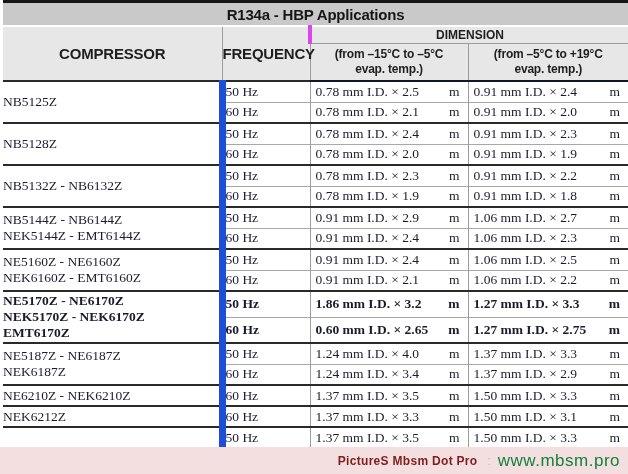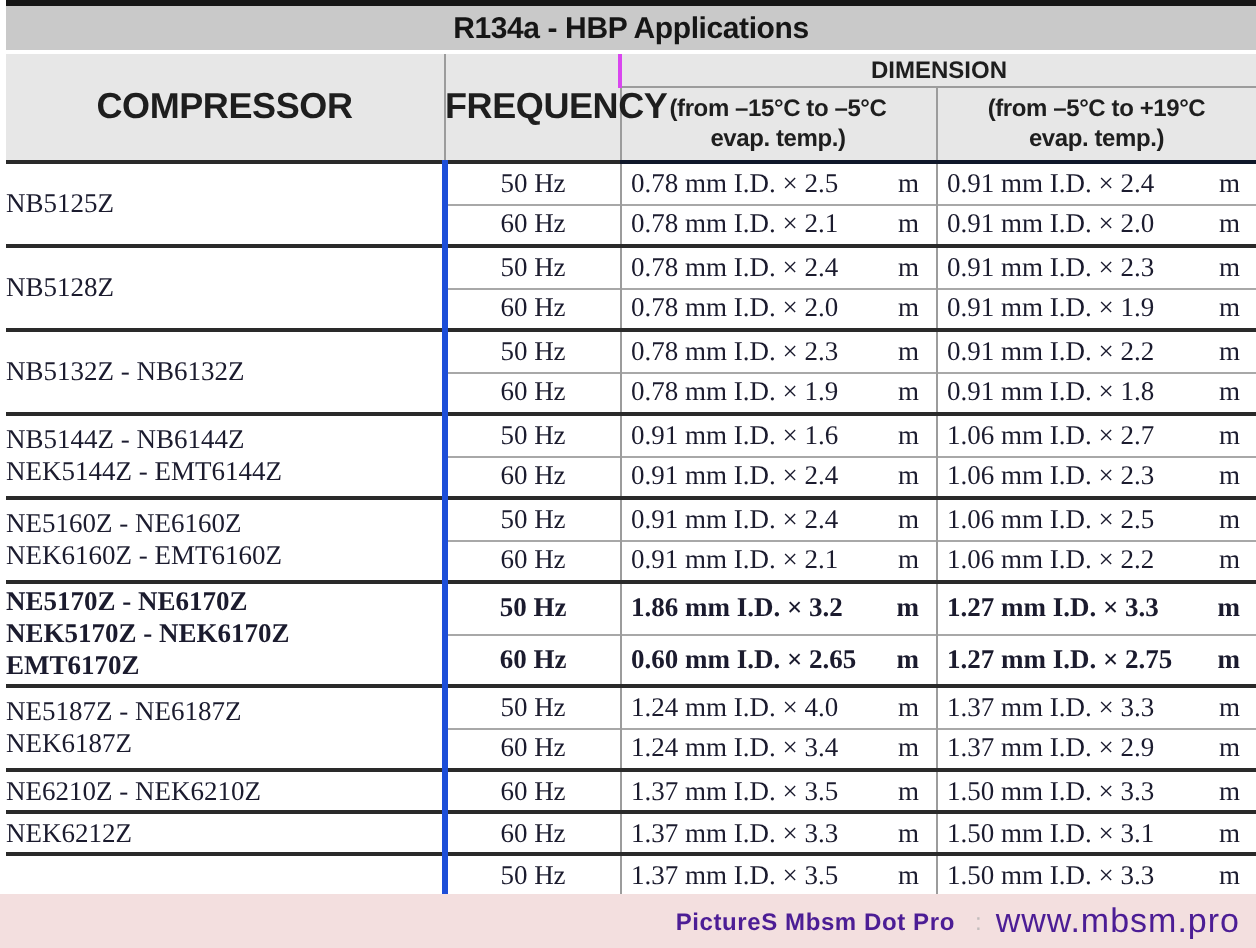--- a/index.html
+++ b/index.html
@@ -10,44 +10,44 @@
         border-top:3px solid #161616;}
   col.c-comp{width:219px;} col.c-freq{width:88px;} col.c-dim1{width:158px;} col.c-dim2{width:160px;}
 
   
   th.title{background:#c9c9c9;height:22px;border-bottom:2px solid #ffffff;
            font-family:"Liberation Sans", sans-serif;font-weight:bold;font-size:15px;
            letter-spacing:-0.2px;color:#161616;text-align:center;vertical-align:middle;padding:0;}
   
   th{background:#e7e7e7;font-family:"Liberation Sans", sans-serif;font-weight:bold;
      color:#1e1e1e;padding:0;vertical-align:middle;text-align:center;}
-  th.h-comp,th.h-freq{font-size:18px;letter-spacing:-0.2px;}
+  th.h-comp,th.h-freq{font-size:15px;letter-spacing:-0.2px;}
   th.h-freq{border-left:1px solid #9c9c9c;}
-  th.h-dimension{font-size:12px;height:16px;border-left:2px solid #d946ef;border-bottom:1px solid #9c9c9c;}
+  th.h-dimension{font-size:12px;height:16px;border-left:4px solid #d946ef;border-bottom:1px solid #9c9c9c;}
   th.h-sub{font-size:12px;height:36px;line-height:15px;border-left:1px solid #9c9c9c;letter-spacing:-0.2px;}
   tr.hdr-bottom th{border-bottom:2px solid #0f172a;}
 
   
   tbody tr{height:21px;}
   tbody tr.tall{height:26px;font-weight:bold;}
   tbody td{font-size:13.5px;vertical-align:middle;padding:0;overflow:hidden;white-space:nowrap;}
   td.comp{text-align:left;line-height:16px;}
-  td.freq{text-align:center;border-left:3px solid #1d4ed8;}
+  td.freq{border-left:7px solid #1d4ed8;}
   td.dim{border-left:1px solid #9c9c9c;}
   td.dim .dimflex{display:flex;justify-content:space-between;align-items:flex-end;padding:0 8px 0 5px;gap:10px;}
   tr.group-first td{border-top:2px solid #2a2a2a;}
   tr.row-inner td{border-top:1px solid #a8a8a8;}
 
   
   #footer{position:absolute;left:0;bottom:0;width:628px;height:27px;background:#f3dfdf;
           display:flex;align-items:center;justify-content:flex-end;padding-right:8px;box-sizing:border-box;
           font-family:"Liberation Sans", sans-serif;}
-  #footer .brand{color:#4c1d95;font-weight:bold;font-size:12px;letter-spacing:0.3px;}
+  #footer .brand{color:#7f1d1d;font-weight:bold;font-size:12px;letter-spacing:0.3px;}
   #footer .sep{color:#c2bcbc;font-size:12px;margin:0 7px 0 10px;}
-  #footer .site{color:#4c1d95;font-size:17px;letter-spacing:0.5px;}
+  #footer .site{color:#15803d;font-size:17px;letter-spacing:0.5px;}
 </style>
 </head>
 <body>
 
 <div id="page">
   <div id="tablewrap">
     <table>
       <colgroup>
         <col class="c-comp">
           <col class="c-freq">
@@ -175,21 +175,21 @@
             </td>
           </tr>
           <tr class="group-first">
             <td class="comp" rowspan="2">
               <div>NB5144Z - NB6144Z</div>
               <div>NEK5144Z - EMT6144Z</div>
             </td>
             <td class="freq">50 Hz</td>
             <td class="dim">
               <div class="dimflex">
-                <span>0.91 mm I.D. × 1.6</span>
+                <span>0.91 mm I.D. × 2.9</span>
                 <span>m</span>
               </div>
             </td>
             <td class="dim">
               <div class="dimflex">
                 <span>1.06 mm I.D. × 2.7</span>
                 <span>m</span>
               </div>
             </td>
           </tr>

